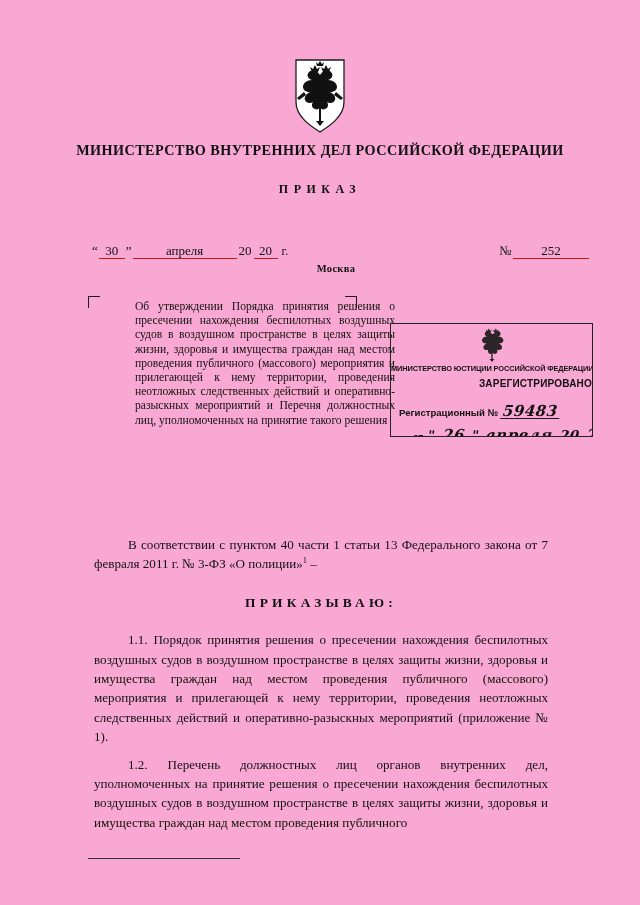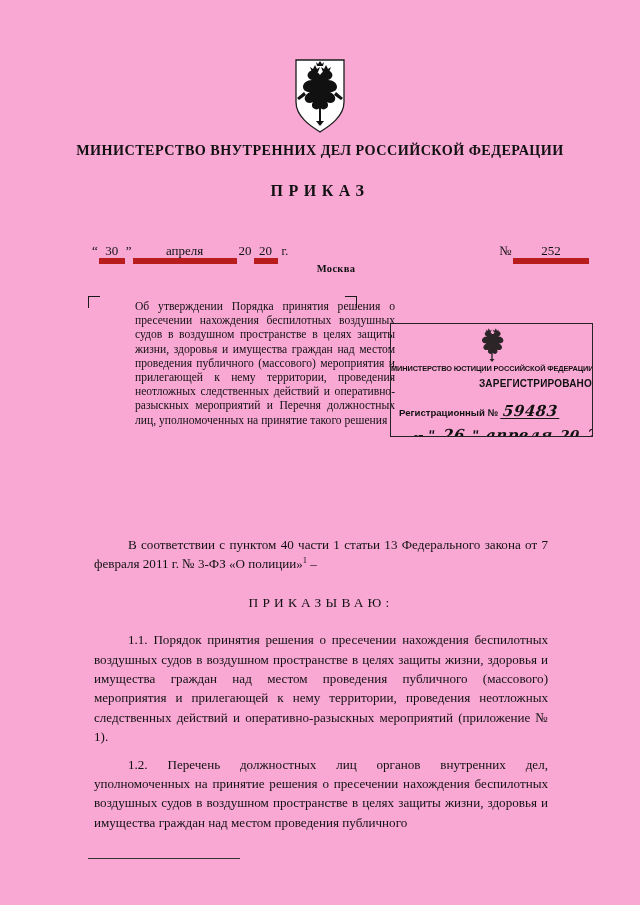--- a/index.html
+++ b/index.html
@@ -45,21 +45,21 @@
     font-weight: bold;
     letter-spacing: 0.45px;
     font-family: "Liberation Serif", "DejaVu Serif", serif;
     white-space: nowrap;
   }
   .prikaz-line {
     position: absolute;
     top: 182px;
     left: 0; right: 0;
     text-align: center;
-    font-size: 16px;
+    font-size: 12px;
     font-weight: bold;
     letter-spacing: 5.5px;
   }
 
   
   .daterow {
     position: absolute;
     top: 243px;
     left: 92px;
     right: 50px;
@@ -70,21 +70,21 @@
     position: absolute;
     left: 0;
     top: 0;
     white-space: nowrap;
     display: flex;
     align-items: baseline;
   }
   .quote { font-size: 13px; }
   .fill {
     display: inline-block;
-    border-bottom: 6px solid #b91c1c;
+    border-bottom: 1px solid #b91c1c;
     text-align: center;
     line-height: 15px;
     margin: 0 1px;
   }
   .fill.day { width: 26px; }
   .fill.month { width: 104px; }
   .fill.yr { width: 24px; }
   .plain-20 { padding: 0 1px; }
   .g-suffix { margin-left: 3px; font-size: 12px; }
 
@@ -235,21 +235,21 @@
     line-height: 19.4px;
     text-align: justify;
     text-justify: inter-word;
   }
   .body-text p {
     margin: 8px;
     text-indent: 34px;
   }
   .center-cmd {
     text-align: center;
-    font-weight: normal;
+    font-weight: bold;
     letter-spacing: 4.2px;
     text-indent: 0 !important;
     margin: 19px 0 18px 0 !important;
     font-size: 13.4px;
   }
   sup.fn {
     font-size: 8.5px;
     vertical-align: super;
     line-height: 0;
   }

